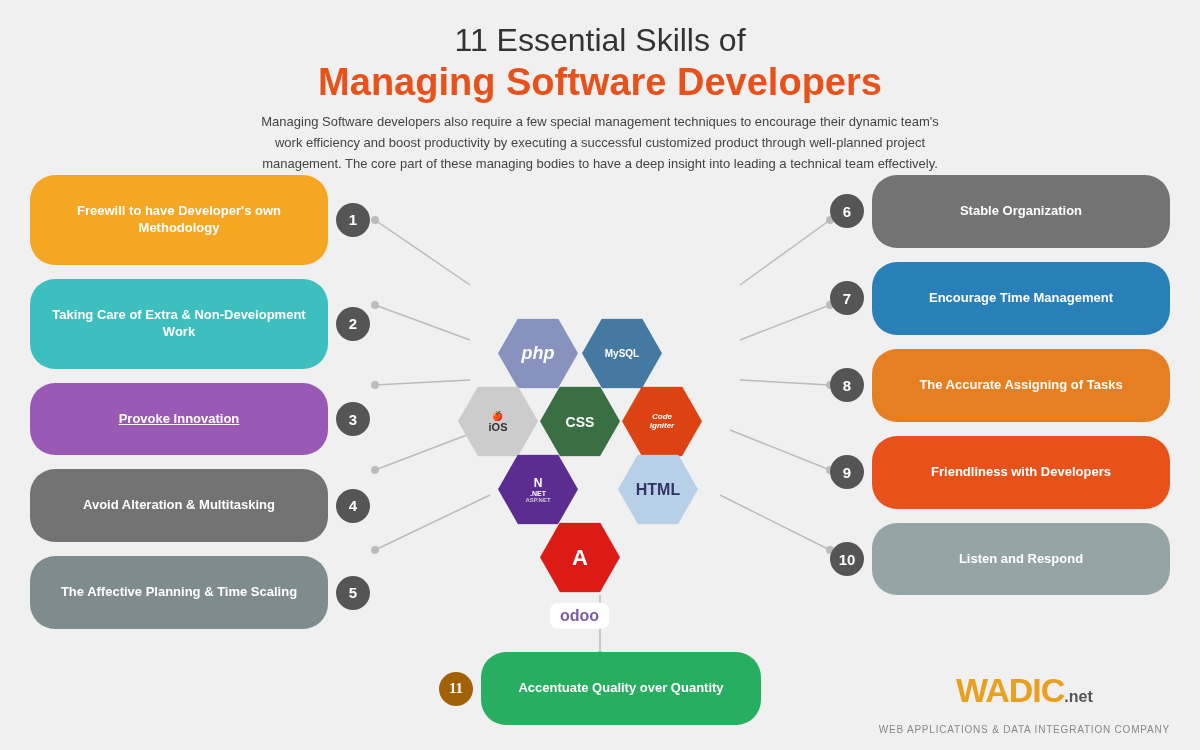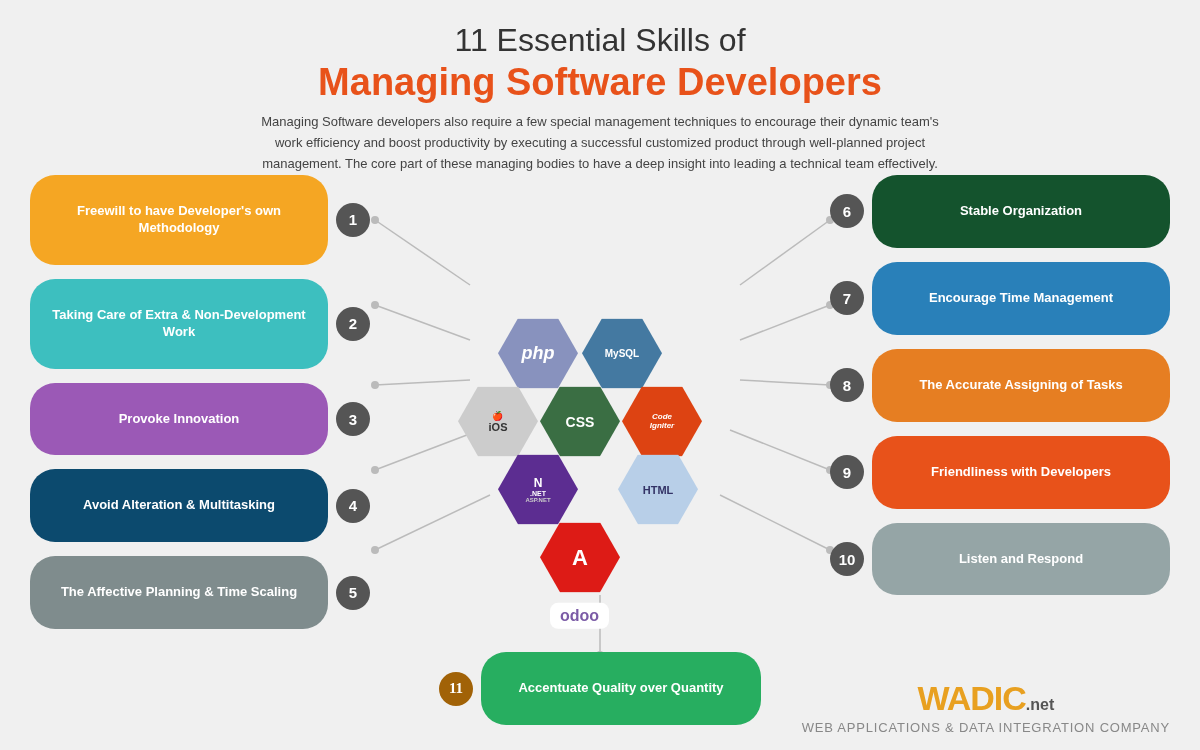--- a/index.html
+++ b/index.html
@@ -110,24 +110,24 @@
     .skill-item.left .skill-number {
       margin-left: 8px;
     }
     .skill-item.right .skill-number {
       margin-right: 8px;
     }
 
     
     .color-orange { background: #f5a623; }
     .color-teal { background: #3dbfbf; }
-    .color-purple { background: #9b59b6; }
-    .color-red { background: #0c4a6e; }
+    .color-purple { background: #9b59b6; text-decoration: underline; }
+    .color-red { background: #737373; }
     .color-darkgray { background: #7f8c8d; }
-    .color-gold { background: #14532d; }
+    .color-gold { background: #737373; }
     .color-blue { background: #2980b9; }
     .color-orange2 { background: #e67e22; }
     .color-orange3 { background: #e8521a; }
     .color-gray2 { background: #95a5a6; }
     .color-green { background: #27ae60; }
 
     
     .hex-center {
       position: absolute;
       left: 50%;
@@ -318,21 +318,21 @@
         </div>
 
         <div class="hex hex-net" style="top:136px;left:28px;background:#5c2d91;">
           <div style="text-align:center;">
             <div style="font-size:12px;color:white;font-weight:900;">N</div>
             <div style="font-size:7px;color:white;">.NET</div>
             <div style="font-size:6px;color:#ccc;">ASP.NET</div>
           </div>
         </div>
         <div class="hex hex-html" style="top:136px;left:148px;background:#b8cfe8;">
-          <span style="font-size:11px;font-weight:700;color:#336;">HTML</span>
+          <span style="font-size:16px;font-weight:700;color:#336;">HTML</span>
         </div>
 
         <div class="hex hex-angular" style="top:204px;left:70px;background:#dd1b16;">
           <div style="text-align:center;">
             <div style="font-size:22px;color:white;font-weight:900;">A</div>
           </div>
         </div>
 
         <div style="position:absolute;top:284px;left:80px;background:white;border-radius:8px;padding:4px 10px;display:flex;align-items:center;">
           <span style="font-size:16px;font-weight:900;color:#7b5ba6;">odoo</span>
@@ -342,17 +342,17 @@
 
     <div class="bottom-item" style="bottom:25px;">
       <div class="skill-number" style="background:#a16207;margin-right:8px;font-family:Liberation Serif, serif;">11</div>
       <div class="skill-label color-green" style="min-width:280px;text-align:center;">Accentuate Quality over Quantity</div>
     </div>
 
     <div class="wadic-logo">
       <div>
         <span style="font-size:34px;font-weight:900;color:#e8a020;letter-spacing:-1px;">W</span><span style="font-size:34px;font-weight:900;color:#e8a020;letter-spacing:-1px;">A</span><span style="font-size:34px;font-weight:900;color:#e8a020;letter-spacing:-1px;">D</span><span style="font-size:34px;font-weight:900;color:#e8a020;letter-spacing:-1px;">I</span><span style="font-size:34px;font-weight:900;color:#e8a020;letter-spacing:-1px;">C</span><span style="font-size:16px;font-weight:700;color:#555;">.net</span>
       </div>
-      <div style="font-size:13px;color:#888;letter-spacing:0.8px;margin-top:2px;">WEB APPLICATIONS &amp; DATA INTEGRATION COMPANY</div>
+      <div style="font-size:10px;color:#888;letter-spacing:0.8px;margin-top:14px;">WEB APPLICATIONS &amp; DATA INTEGRATION COMPANY</div>
     </div>
 
   </div>
 </div>
 
 </body></html>

